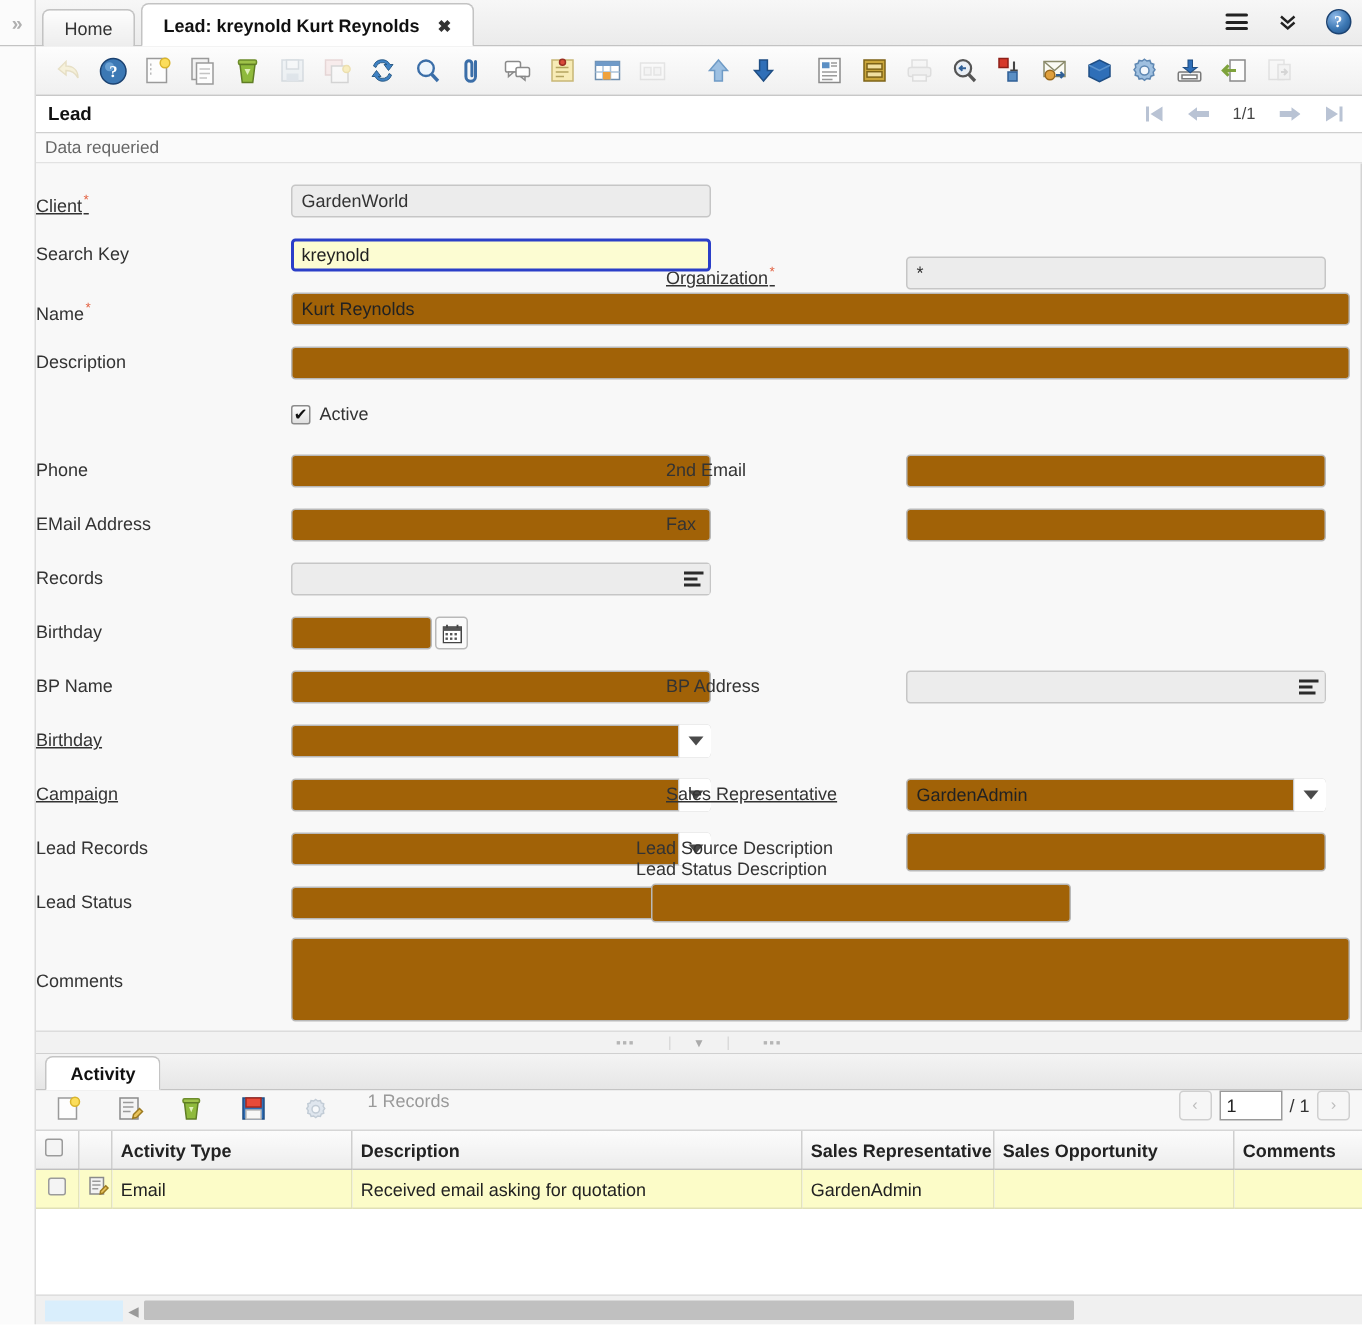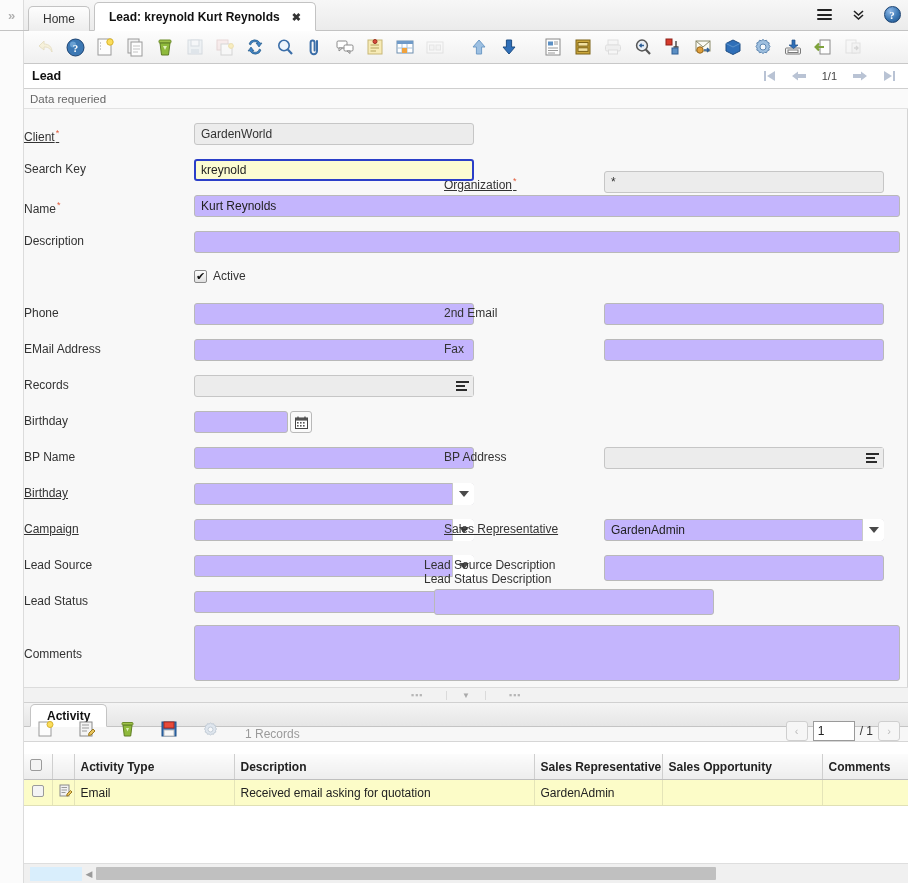--- a/index.html
+++ b/index.html
@@ -98,21 +98,21 @@
   .row { position:absolute; display:flex; align-items:flex-start; }
   .lbl {
     font-size:12px; color:#333; line-height:20px;
     white-space:nowrap;
   }
   .lbl.link { text-decoration: underline; }
   .req { color:#e25b3a; font-size:9px; vertical-align:super; margin-left:1px; }
 
   .fld {
     height:22px; border:1px solid #b9b9b9; border-radius:3px;
-    background:#c4b5fd; font-size:12px; color:#222;
+    background:#a16207; font-size:12px; color:#222;
     padding:2px 6px; line-height:17px; font-family:"Liberation Sans",sans-serif;
     outline:none;
   }
   .fld.ro { background:#ececec; border:1px solid #c6c6c6; color:#333; }
   .fld.focus {
     background:#fcfcd2; border:2px solid #2b3fc8; padding:1px 5px;
   }
 
   .combo { position:relative; display:inline-block; }
   .combo .fld { padding-right:22px; }
@@ -164,23 +164,23 @@
     position:absolute; top:0; left:0; width:884px; height:24px;
     background: linear-gradient(#f4f4f4,#e6e6e6);
     border-bottom:1px solid #c4c4c4; display:flex; align-items:flex-end; padding-left:6px;
   }
   .atab {
     height:23px; line-height:22px; padding:0 16px; background:#ffffff;
     border:1px solid #c4c4c4; border-bottom:1px solid #ffffff; border-radius:5px 5px 0 0;
     font-weight:bold; font-size:12px; color:#111; cursor:pointer; position:relative; top:1px;
   }
   .atoolbar {
-    position:absolute; top:24px; left:0; width:884px; height:15px;
+    position:absolute; top:24px; left:0; width:884px; height:27px;
     background:#f7f7f7; border-bottom:1px solid #d6d6d6;
-    display:flex; align-items:flex-end; padding-left:10px; gap:17px;
+    display:flex; align-items:flex-start; padding-left:10px; gap:17px;
   }
   .abtn { width:24px;height:24px;display:flex;align-items:center;justify-content:center;cursor:pointer;border-radius:3px;}
   .recs { font-size:12px; color:#9a9a9a; margin-left:6px; }
   .apager { margin-left:auto; display:flex; align-items:center; gap:5px; padding-right:8px;}
   .pgbtn {
     width:22px;height:20px;border:1px solid #cfcfcf;border-radius:3px;background:#f6f6f6;
     display:flex;align-items:center;justify-content:center; color:#bcbcbc; font-size:11px; cursor:pointer;
   }
   .pgin { width:42px;height:20px;border:1px solid #9a9a9a;background:#fff;font-size:12px;padding:0 4px;line-height:18px;color:#222;}
   .pgtot { font-size:12px; color:#333; }
@@ -645,21 +645,21 @@
         <span class="combo">
           <input class="fld" style="width: 280px;" value="GardenAdmin">
           <span class="arrowbox">
               <span class="arrow-dn"></span>
             </span>
         </span>
       </div>
     </div>
 
     <div class="row" style="top:446px; left:0;">
-      <div class="lbl" style="width:160px;">Lead Source</div>
+      <div class="lbl" style="width:160px;">Lead Records</div>
       <div style="margin-left:10px;">
         <span class="combo">
           <input class="fld" style="width: 280px;" value="">
           <span class="arrowbox">
               <span class="arrow-dn"></span>
             </span>
         </span>
       </div>
     </div>
     <div class="row" style="top:446px; left:400px;">

